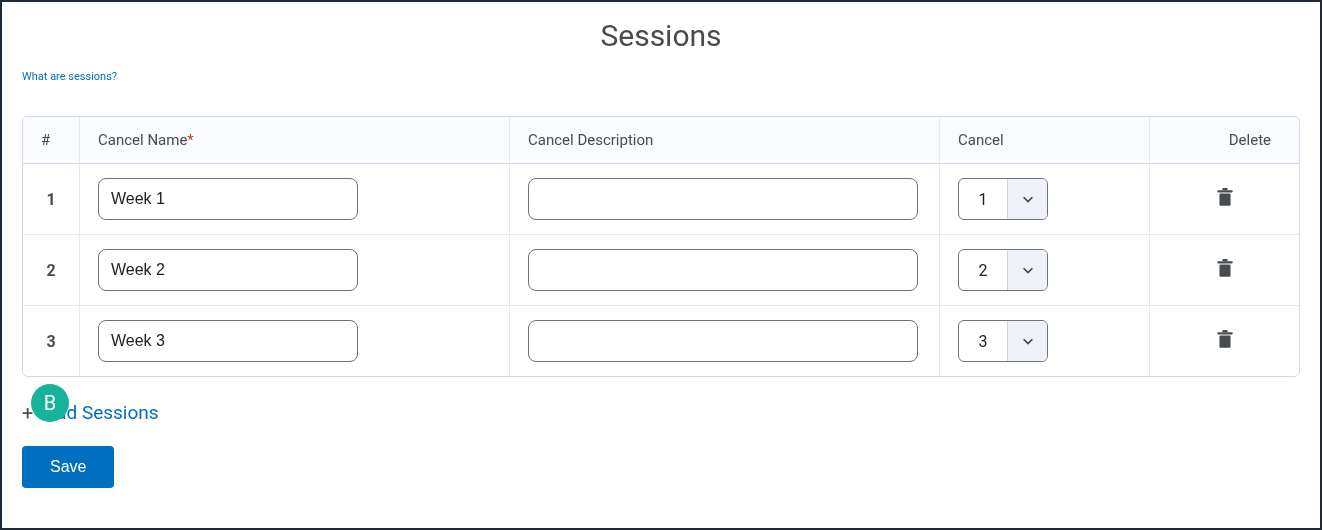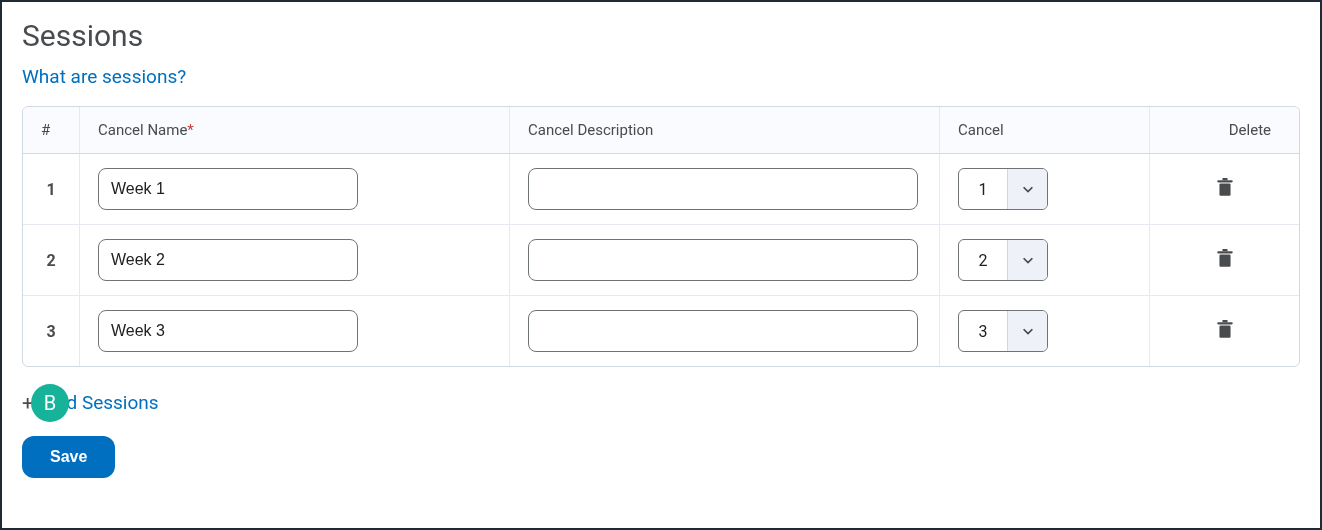--- a/index.html
+++ b/index.html
@@ -10,27 +10,28 @@
       height: 530px;
       border: 2px solid #1f2a37;
       padding: 16px 20px 20px 20px;
       position: relative;
     }
     .page-title {
       font-size: 30px;
       font-weight: 400;
       color: #494c4e;
       margin-bottom: 12px;
+      text-align: center;
     }
     .help-link {
-      font-size: 19px;
+      font-size: 11px;
       color: #006fbf;
       text-decoration: none;
       display: inline-block;
-      margin-bottom: 18px;
+      margin-bottom: 33px;
     }
     .sessions-table {
       width: 100%;
       border: 1px solid #d3d9e3;
       border-radius: 6px;
       border-collapse: separate;
       border-spacing: 0;
       overflow: hidden;
     }
     .sessions-table th {
@@ -135,25 +136,25 @@
     }
     .footer-btns {
       display: flex;
       gap: 18px;
       margin-top: 22px;
     }
     .btn-primary {
       background: #006fbf;
       color: #fff;
       border: none;
-      border-radius: 12px;
+      border-radius: 4px;
       padding: 0 28px;
       height: 42px;
       font-size: 16px;
-      font-weight: 700;
+      font-weight: 400;
       cursor: pointer;
     }
     .btn-secondary {
       background: #fff;
       color: #494c4e;
       border: 1px solid #cfd5dd;
       border-radius: 6px;
       padding: 0 24px;
       height: 42px;
       font-size: 16px;

